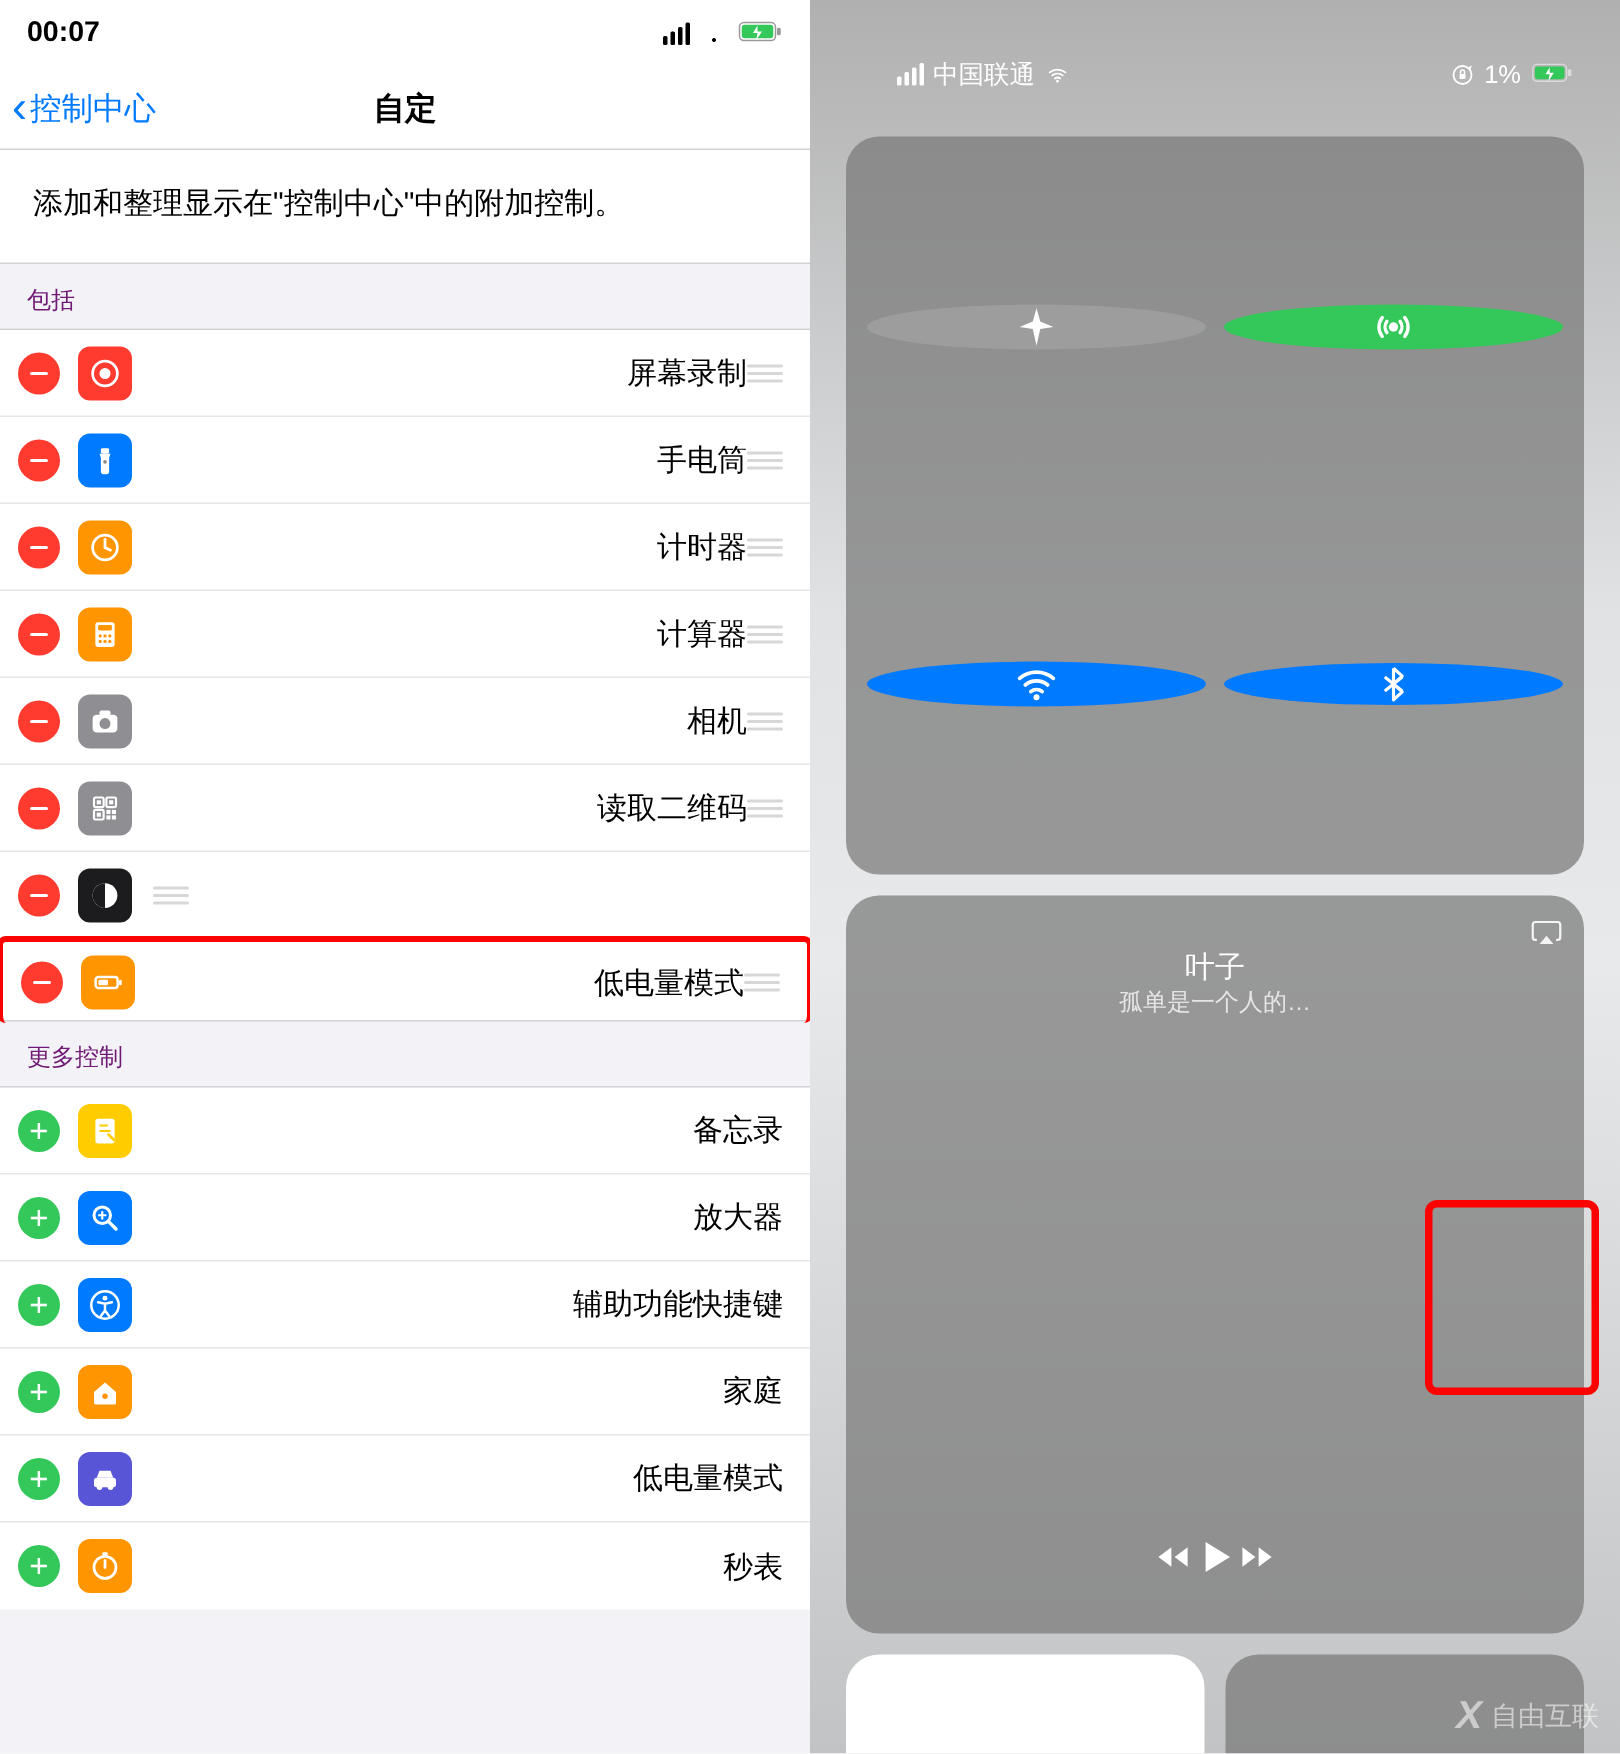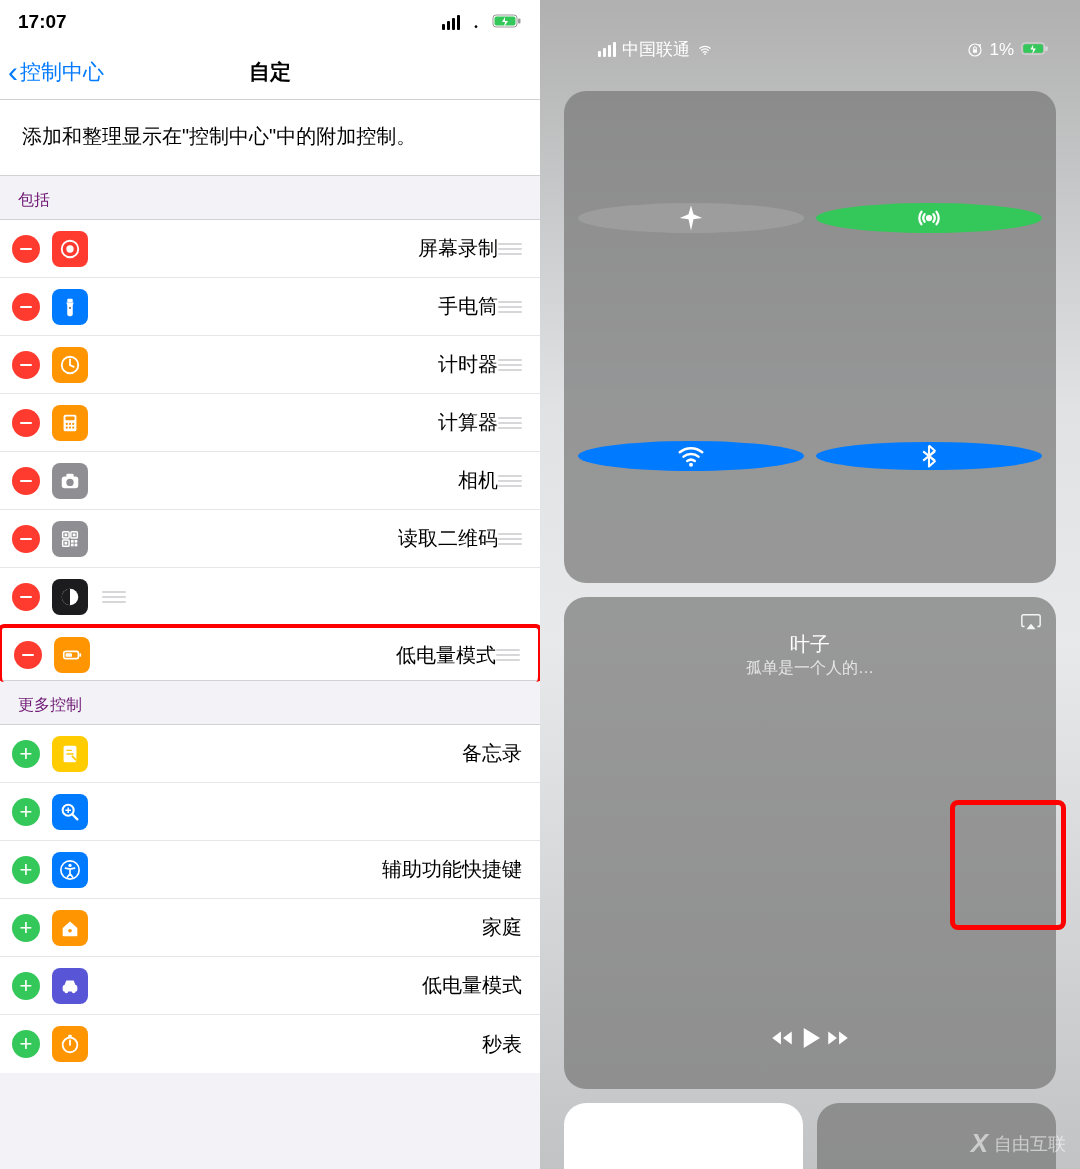--- a/index.html
+++ b/index.html
@@ -209,21 +209,21 @@
       </g>
     <g id="i-dark-w">
         <circle cx="12" cy="12" r="9" fill="none" stroke="#fff" stroke-width="1.8"></circle>
         <path d="M12 3a9 9 0 0 1 0 18z" fill="#fff"></path>
       </g>
   </defs>
 </svg>
 
 <div class="col left">
   <div class="statusbar">
-    <div class="sb-time">17:07</div>
+    <div class="sb-time">00:07</div>
     <div class="sb-icons">
       <span class="sb-bars">
           <span></span>
           <span></span>
           <span></span>
           <span></span>
         </span>
       <span class="wifi-ic">
           <svg width="20" height="16" viewBox="0 0 24 24">
             <use href="#i-wifi" style="stroke:#000"></use>
@@ -377,20 +377,21 @@
         </div>
         <div class="row-label">备忘录</div>
       </div>
       <div class="row">
         <div class="op-btn op-add"></div>
         <div class="app-icon" style="background:#007aff">
           <svg viewBox="0 0 24 24">
             <use href="#i-magnify"></use>
           </svg>
         </div>
+        <div class="row-label">放大器</div>
       </div>
       <div class="row">
         <div class="op-btn op-add"></div>
         <div class="app-icon" style="background:#007aff">
           <svg viewBox="0 0 24 24">
             <use href="#i-access"></use>
           </svg>
         </div>
         <div class="row-label">辅助功能快捷键</div>
       </div>

